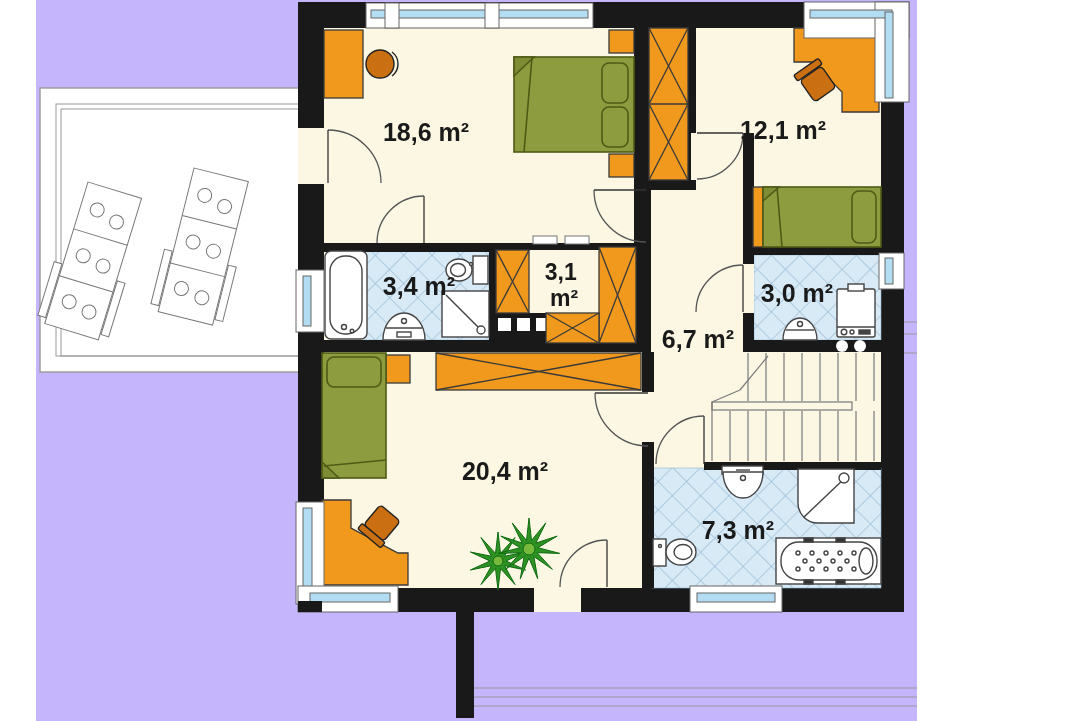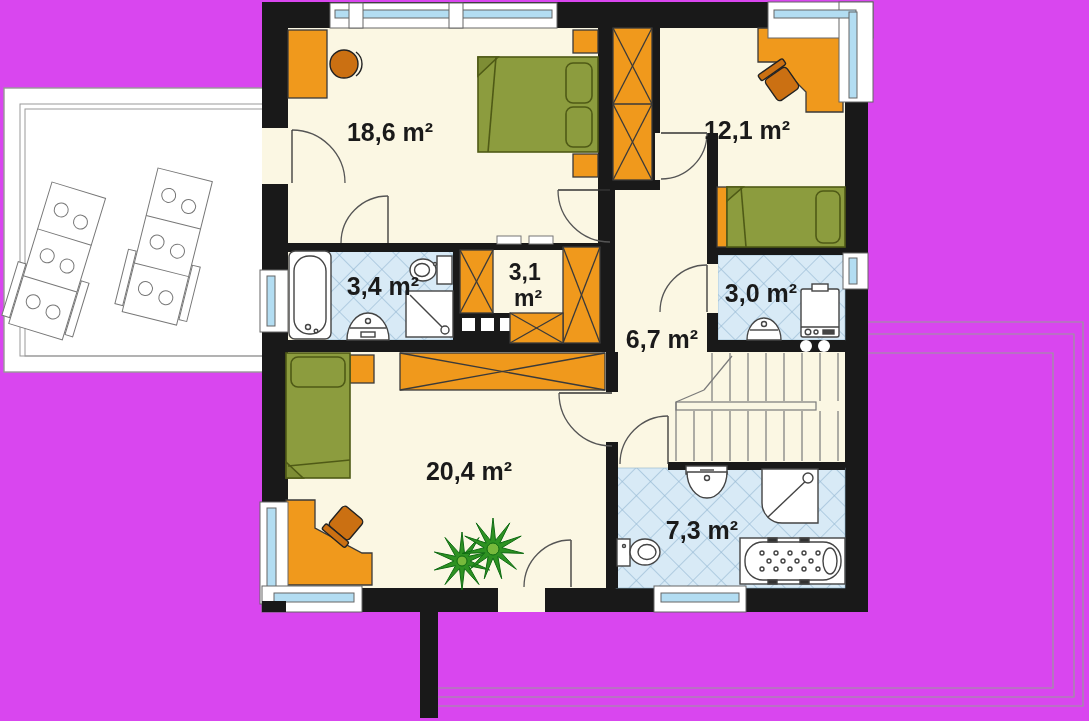--- a/index.html
+++ b/index.html
@@ -1,16 +1,16 @@
 <!DOCTYPE html>
 <html><head>
 <meta charset="utf-8">
 <style>
   html,body{margin:0;padding:0;background:#fff;}
-  #stage{position:relative;width:1089px;height:721px;background:#d946ef;overflow:hidden;}
+  #stage{position:relative;width:881px;height:721px;background:#c4b5fd;overflow:hidden;margin-left:36px;}
   svg{position:absolute;left:0;top:0;}
   text{font-family:"Liberation Sans","DejaVu Sans",sans-serif;font-weight:bold;fill:#1a1a1a;}
   .lbl{font-size:25px;}
   .lbl2{font-size:23px;}
 </style>
 </head>
 <body>
 
 <div id="stage">
 <svg width="1089" height="721" viewBox="0 0 1089 721">

